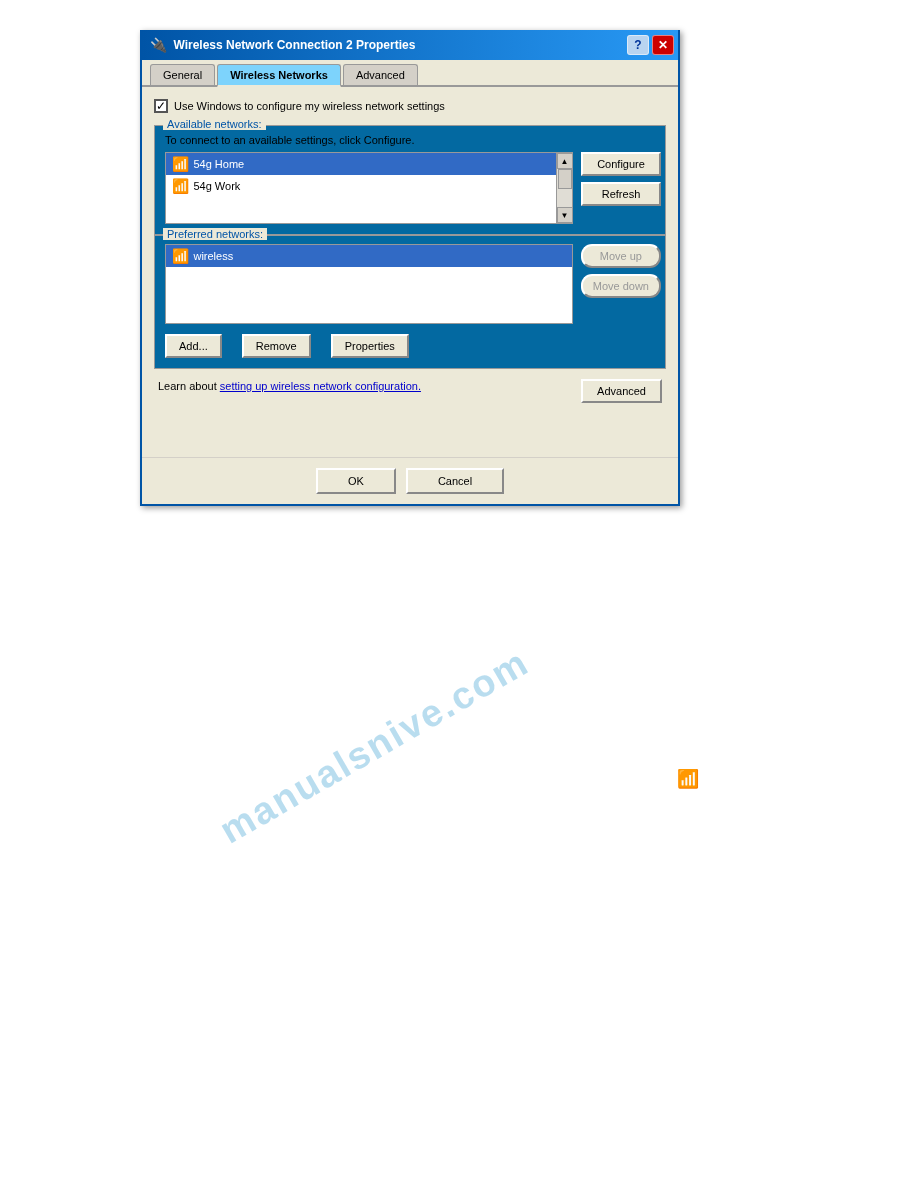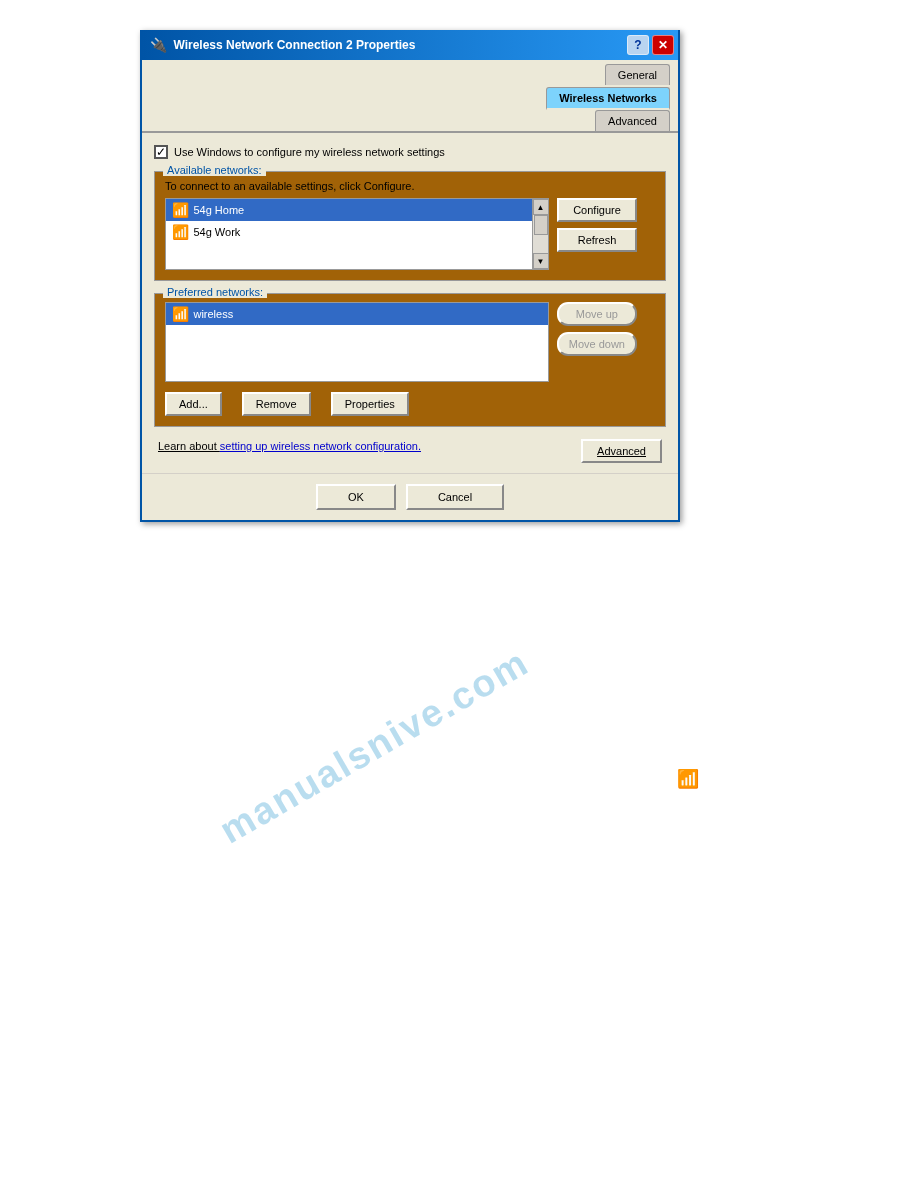--- a/index.html
+++ b/index.html
@@ -84,21 +84,20 @@
     }
 
     
     .tab-bar {
       display: flex;
       align-items: flex-end;
       padding: 4px 8px 0 8px;
       background: #ece9d8;
       border-bottom: 2px solid #999;
       gap: 2px;
-      flex-direction: column;
     }
 
     .tab {
       padding: 4px 12px;
       border: 1px solid #999;
       border-bottom: none;
       border-radius: 3px 3px 0 0;
       background: #d4d0c8;
       cursor: pointer;
       color: #000;
@@ -139,24 +138,23 @@
 
     .checkmark {
       font-size: 12px;
       color: #000;
       line-height: 1;
     }
 
     
     .group-box {
       border: 1px solid #999;
-      padding: 8px 28px 10px 10px;
-      margin-bottom: 12px;
+      padding: 8px 4px 10px 10px;
       position: relative;
-      background: #a16207;
+      background: #0369a1;
     }
 
     .group-label {
       position: absolute;
       top: -8px;
       left: 8px;
       background: #ece9d8;
       padding: 0 4px;
       color: #0054a6;
       font-size: 11px;
@@ -330,21 +328,20 @@
       font-family: Tahoma, Arial, sans-serif;
     }
 
     
     .bottom-section {
       display: flex;
       justify-content: space-between;
       align-items: flex-start;
       margin-top: 10px;
       padding: 0 4px;
-      text-decoration: underline;
     }
 
     .learn-text {
       font-size: 11px;
       max-width: 320px;
       line-height: 1.4;
     }
 
     .learn-link {
       color: #0000cc;
@@ -353,20 +350,21 @@
     }
 
     
     .dialog-footer {
       padding: 10px 12px;
       display: flex;
       justify-content: center;
       gap: 10px;
       border-top: 1px solid #d4d0c8;
       background: #ece9d8;
+      margin-top: 44px;
     }
 
     .footer-btn {
       padding: 5px 30px;
       background: #ece9d8;
       border-top: 2px solid #fff;
       border-left: 2px solid #fff;
       border-right: 2px solid #888;
       border-bottom: 2px solid #888;
       cursor: pointer;

